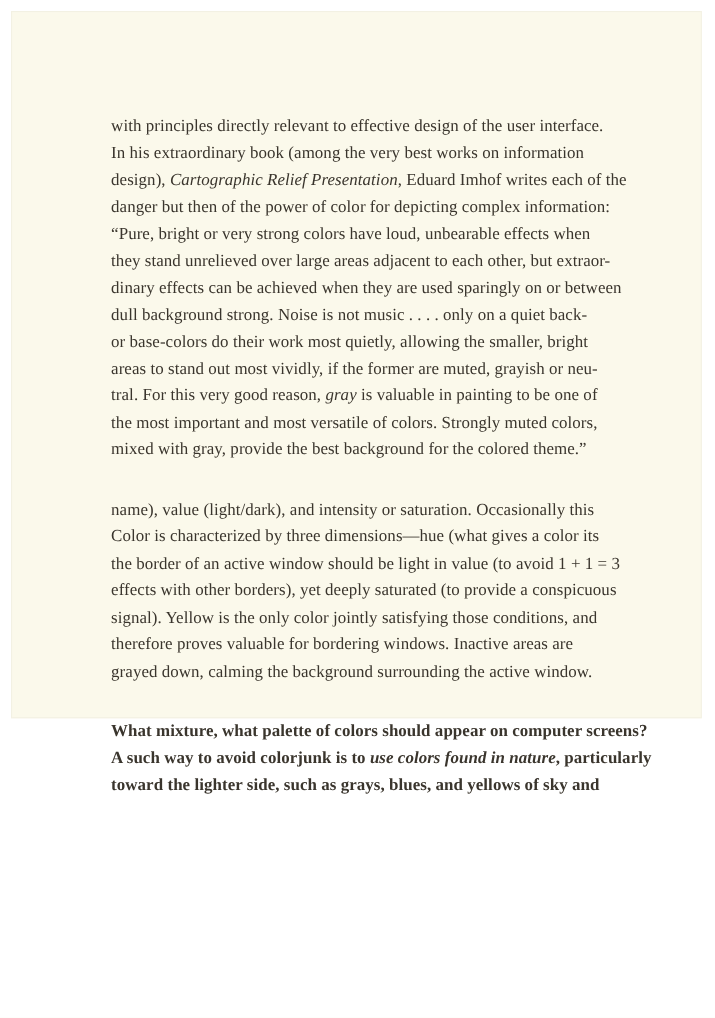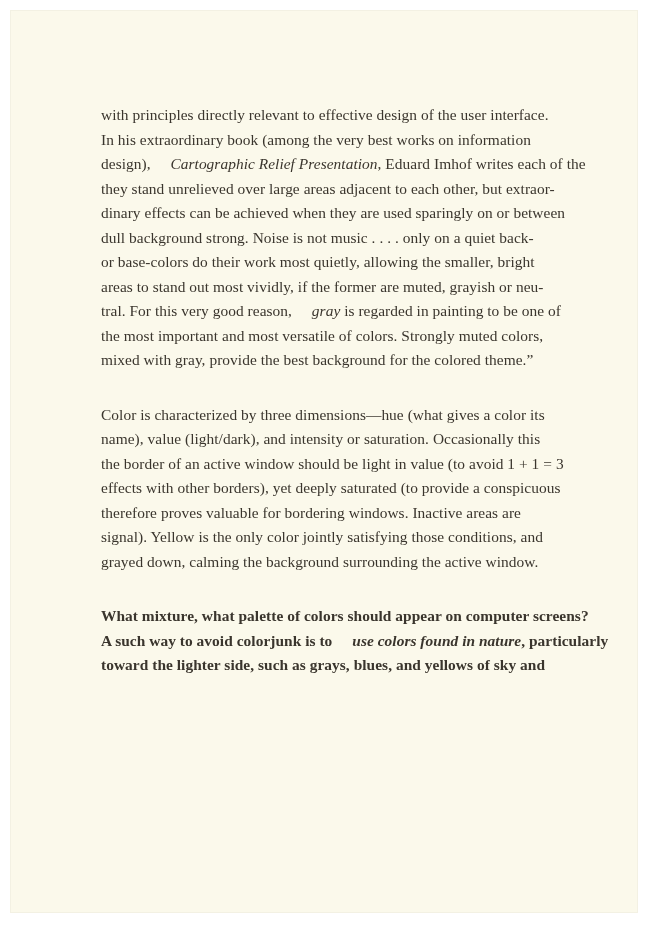--- a/index.html
+++ b/index.html
@@ -9,68 +9,70 @@
     height: 925px;
     background: #ffffff;
     font-family: "Liberation Serif", serif;
     overflow: hidden;
   }
   .page {
     position: absolute;
     left: 10px;
     top: 10px;
     width: 628px;
-    height: 903px;
+    height: 643px;
     background: #fbf9eb;
     border: 1px solid #f3f1e3;
     box-sizing: border-box;
   }
   .text-block {
     position: absolute;
     left: 90px;
     top: 92px;
     width: 490px;
   }
   .paragraph {
     margin: 0 0 30px 0;
   }
   .paragraph:last-child { margin-bottom: 0; font-weight: bold; }
   .line {
     font-size: 15.4px;
     line-height: 24.5px;
     white-space: nowrap;
     letter-spacing: 0.05px;
   }
-  .italic { font-style: italic; margin-left: 16px; }
+  .italic { font-style: italic; }
 </style>
 </head>
 <body style="background: rgb(255, 255, 255);">
 
 <div class="page" style="background: rgb(251, 249, 235); border-color: rgb(243, 241, 227);">
   <div class="text-block" style="color: rgb(58, 53, 45);">
       <div class="paragraph">
         <div class="line"><span>with principles directly relevant to effective design of the user interface.</span></div>
         <div class="line"><span>In his extraordinary book (among the very best works on information</span></div>
         <div class="line"><span>design), </span><span class="italic">Cartographic Relief Presentation</span><span>, Eduard Imhof writes each of the</span></div>
+        <div class="line"><span>danger but then of the power of color for depicting complex information:</span></div>
+        <div class="line"><span>“Pure, bright or very strong colors have loud, unbearable effects when</span></div>
         <div class="line"><span>they stand unrelieved over large areas adjacent to each other, but extraor-</span></div>
         <div class="line"><span>dinary effects can be achieved when they are used sparingly on or between</span></div>
         <div class="line"><span>dull background strong. Noise is not music . . . . only on a quiet back-</span></div>
         <div class="line"><span>or base-colors do their work most quietly, allowing the smaller, bright</span></div>
         <div class="line"><span>areas to stand out most vividly, if the former are muted, grayish or neu-</span></div>
-        <div class="line"><span>tral. For this very good reason, </span><span class="italic">gray</span><span> is regarded in painting to be one of</span></div>
+        <div class="line"><span>tral. For this very good reason, </span><span class="italic">gray</span><span> is valuable in painting to be one of</span></div>
         <div class="line"><span>the most important and most versatile of colors. Strongly muted colors,</span></div>
         <div class="line"><span>mixed with gray, provide the best background for the colored theme.”</span></div>
       </div>
       <div class="paragraph">
+        <div class="line"><span>name), value (light/dark), and intensity or saturation. Occasionally this</span></div>
         <div class="line"><span>Color is characterized by three dimensions—hue (what gives a color its</span></div>
-        <div class="line"><span>name), value (light/dark), and intensity or saturation. Occasionally this</span></div>
         <div class="line"><span>the border of an active window should be light in value (to avoid 1 + 1 = 3</span></div>
         <div class="line"><span>effects with other borders), yet deeply saturated (to provide a conspicuous</span></div>
+        <div class="line"><span>signal). Yellow is the only color jointly satisfying those conditions, and</span></div>
         <div class="line"><span>therefore proves valuable for bordering windows. Inactive areas are</span></div>
-        <div class="line"><span>signal). Yellow is the only color jointly satisfying those conditions, and</span></div>
         <div class="line"><span>grayed down, calming the background surrounding the active window.</span></div>
       </div>
       <div class="paragraph">
         <div class="line"><span>What mixture, what palette of colors should appear on computer screens?</span></div>
         <div class="line"><span>A such way to avoid colorjunk is to </span><span class="italic">use colors found in nature</span><span>, particularly</span></div>
         <div class="line"><span>toward the lighter side, such as grays, blues, and yellows of sky and</span></div>
       </div>
     </div>
 </div>
 

